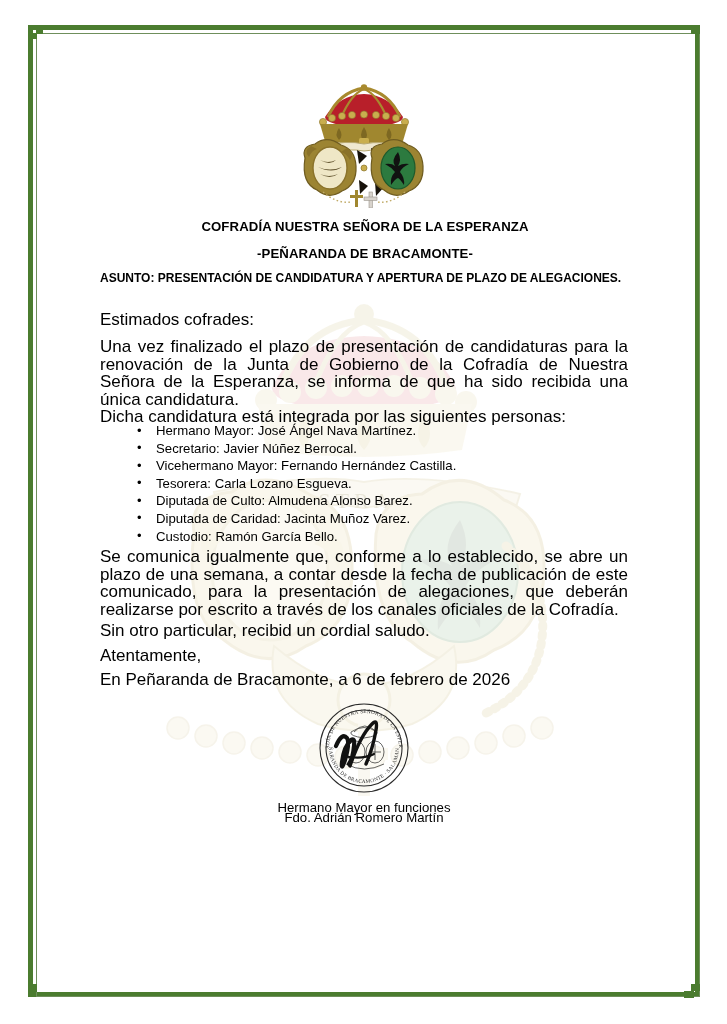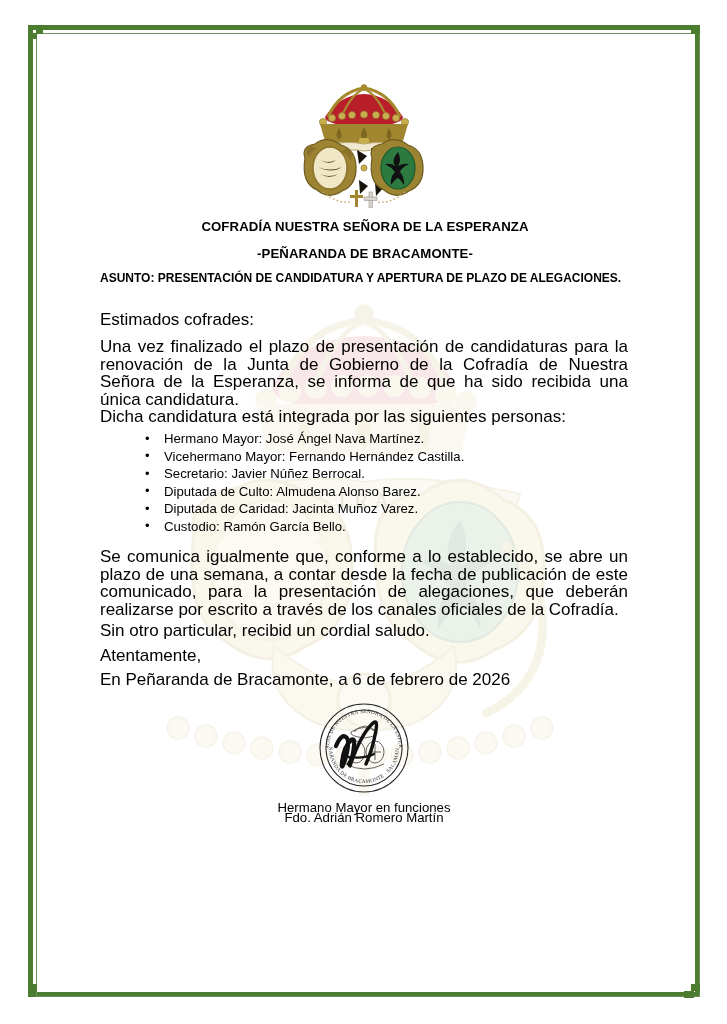--- a/index.html
+++ b/index.html
@@ -127,21 +127,21 @@
   #p-body3    { top: 548px; }
   #p-body4    { top: 622px; }
   #p-body5    { top: 647px; }
   #p-body6    { top: 671px; }
 
   #member-list {
     position: absolute;
     left: 100px;
     top: 414px;
     width: 528px;
-    margin: 16px;
+    margin: 8px;
     padding: 0 0 0 48px;
     font-size: 13.2px;
     line-height: 17.6px;
     list-style: none;
   }
   #member-list li {
     position: relative;
     padding-left: 0;
   }
   #member-list li::before {
@@ -332,22 +332,23 @@
     <div class="hdr" id="hdr-line2">-PEÑARANDA DE BRACAMONTE-</div>
 
     <div id="subject">ASUNTO: PRESENTACIÓN DE CANDIDATURA Y APERTURA DE PLAZO DE ALEGACIONES.</div>
 
     <div class="para" id="p-greeting">Estimados cofrades:</div>
     <div class="para" id="p-body1">Una vez finalizado el plazo de presentación de candidaturas para la renovación de la Junta de Gobierno de la Cofradía de Nuestra Señora de la Esperanza, se informa de que ha sido recibida una única candidatura.</div>
     <div class="para" id="p-body2">Dicha candidatura está integrada por las siguientes personas:</div>
 
     <ul id="member-list">
       <li>Hermano Mayor: José Ángel Nava Martínez.</li>
+      <li>Secretario: Javier Núñez Berrocal.</li>
       <li>Vicehermano Mayor: Fernando Hernández Castilla.</li>
-      <li>Secretario: Javier Núñez Berrocal.</li>
+      <li>Tesorera: Carla Lozano Esgueva.</li>
       <li>Diputada de Culto: Almudena Alonso Barez.</li>
       <li>Diputada de Caridad: Jacinta Muñoz Varez.</li>
       <li>Custodio: Ramón García Bello.</li>
     </ul>
 
     <div class="para" id="p-body3">Se comunica igualmente que, conforme a lo establecido, se abre un plazo de una semana, a contar desde la fecha de publicación de este comunicado, para la presentación de alegaciones, que deberán realizarse por escrito a través de los canales oficiales de la Cofradía.</div>
     <div class="para" id="p-body4">Sin otro particular, recibid un cordial saludo.</div>
     <div class="para" id="p-body5">Atentamente,</div>
     <div class="para" id="p-body6">En Peñaranda de Bracamonte, a 6 de febrero  de 2026</div>
 

